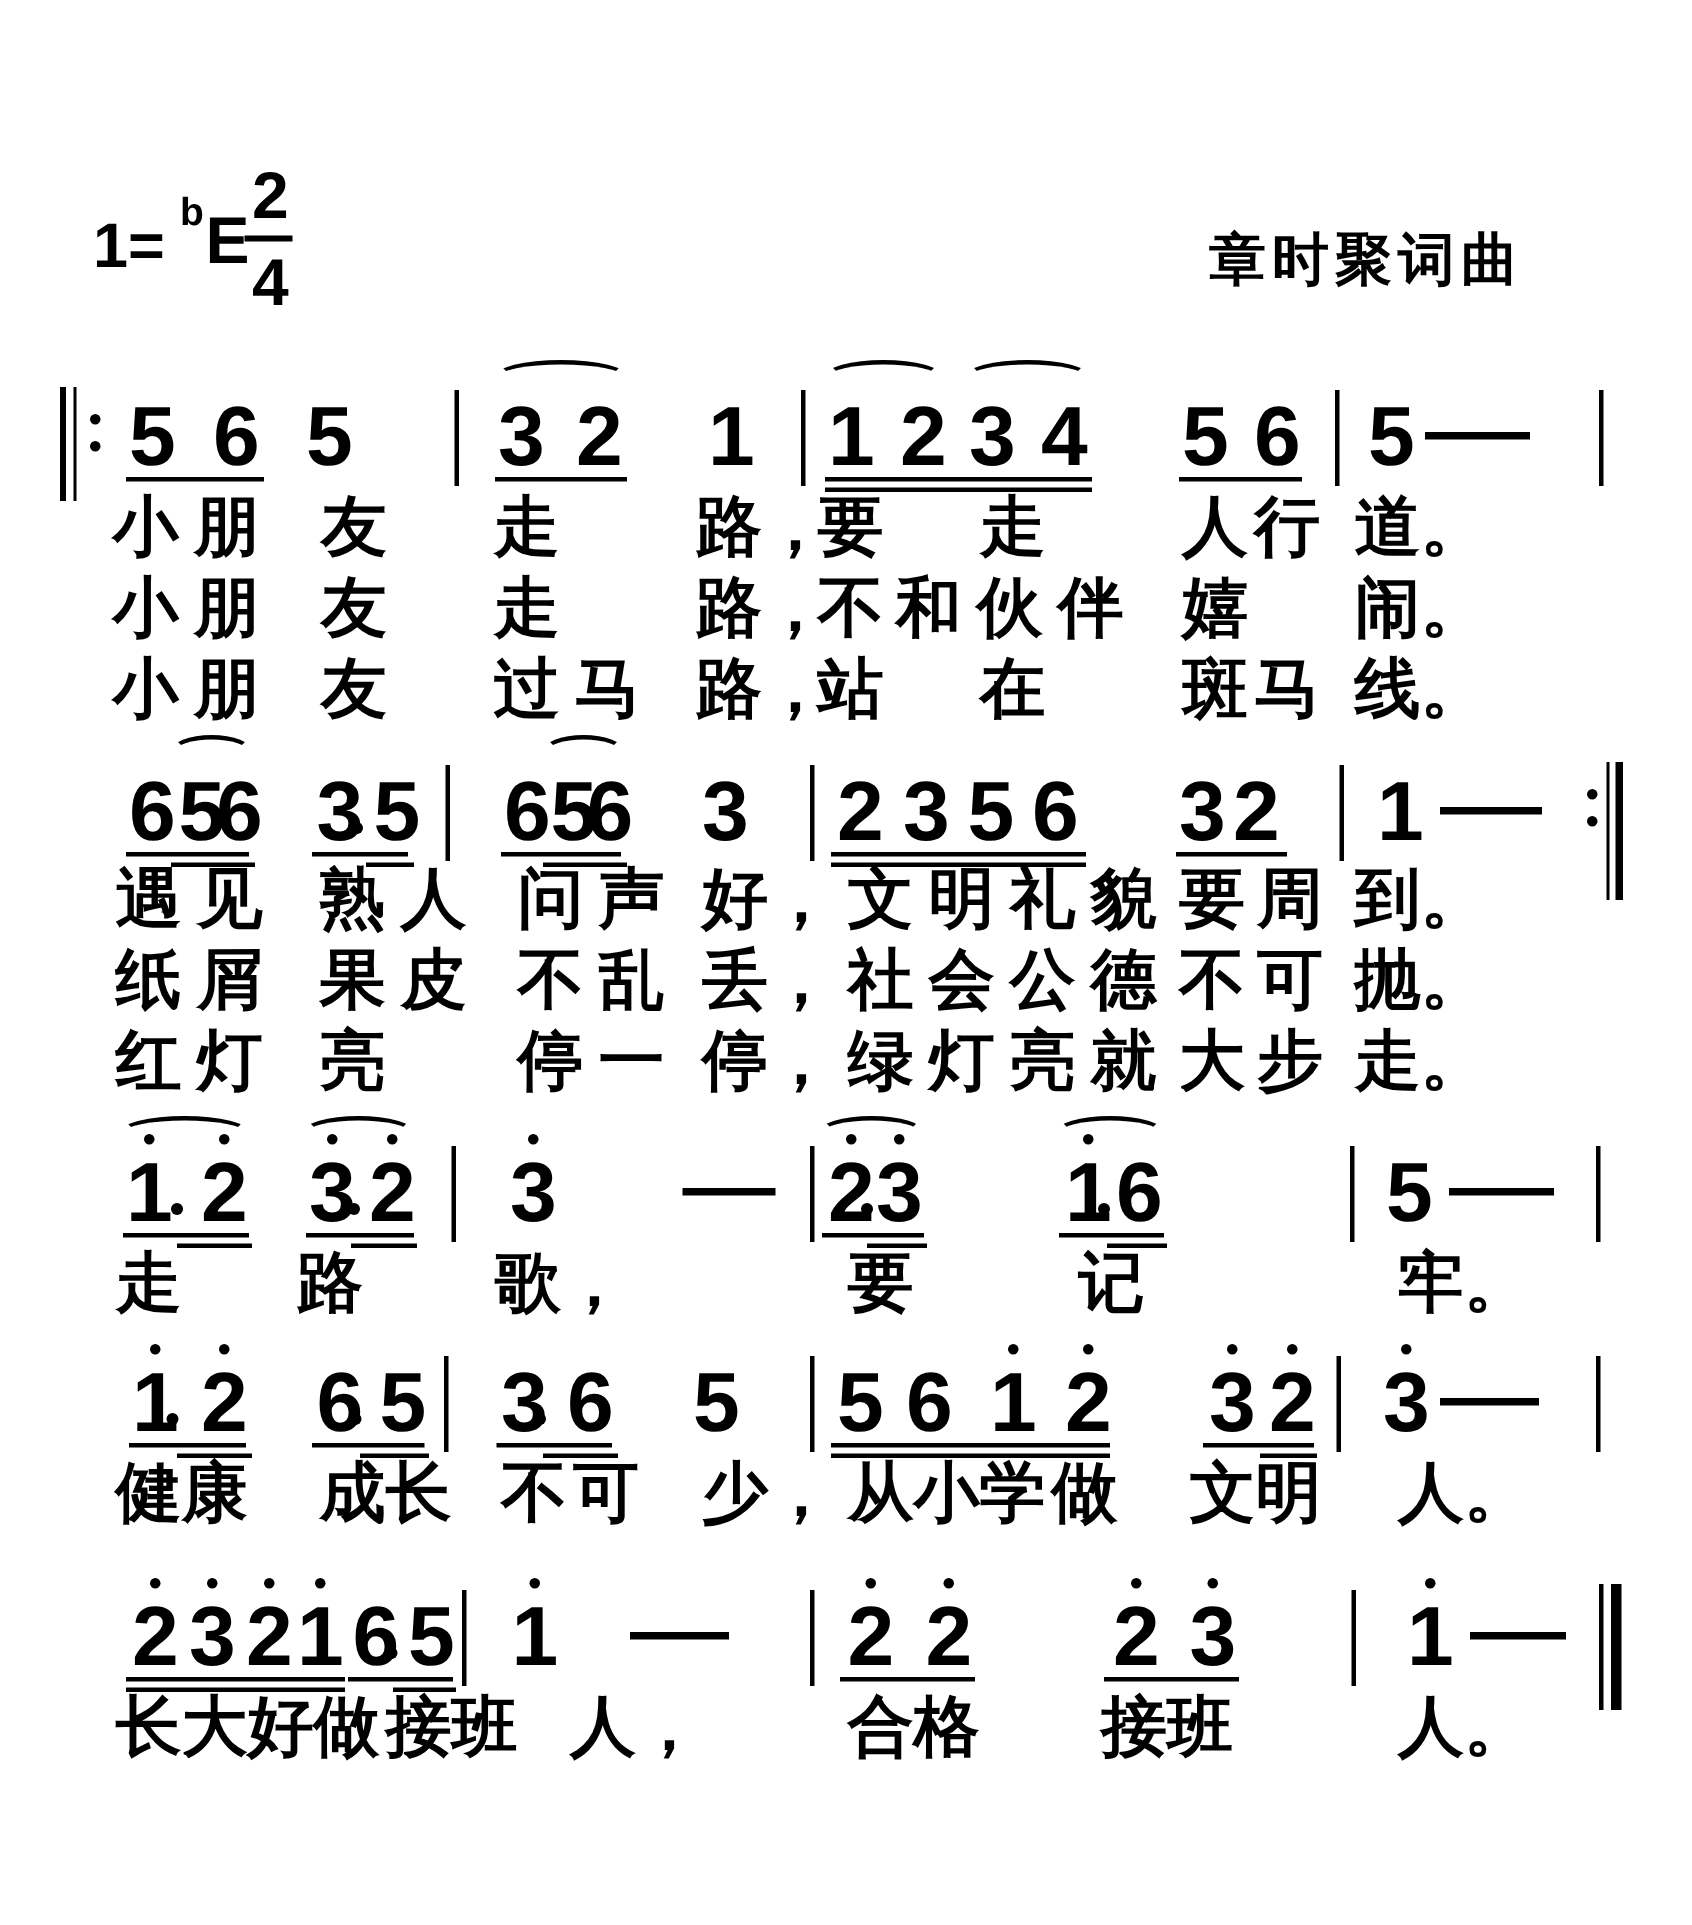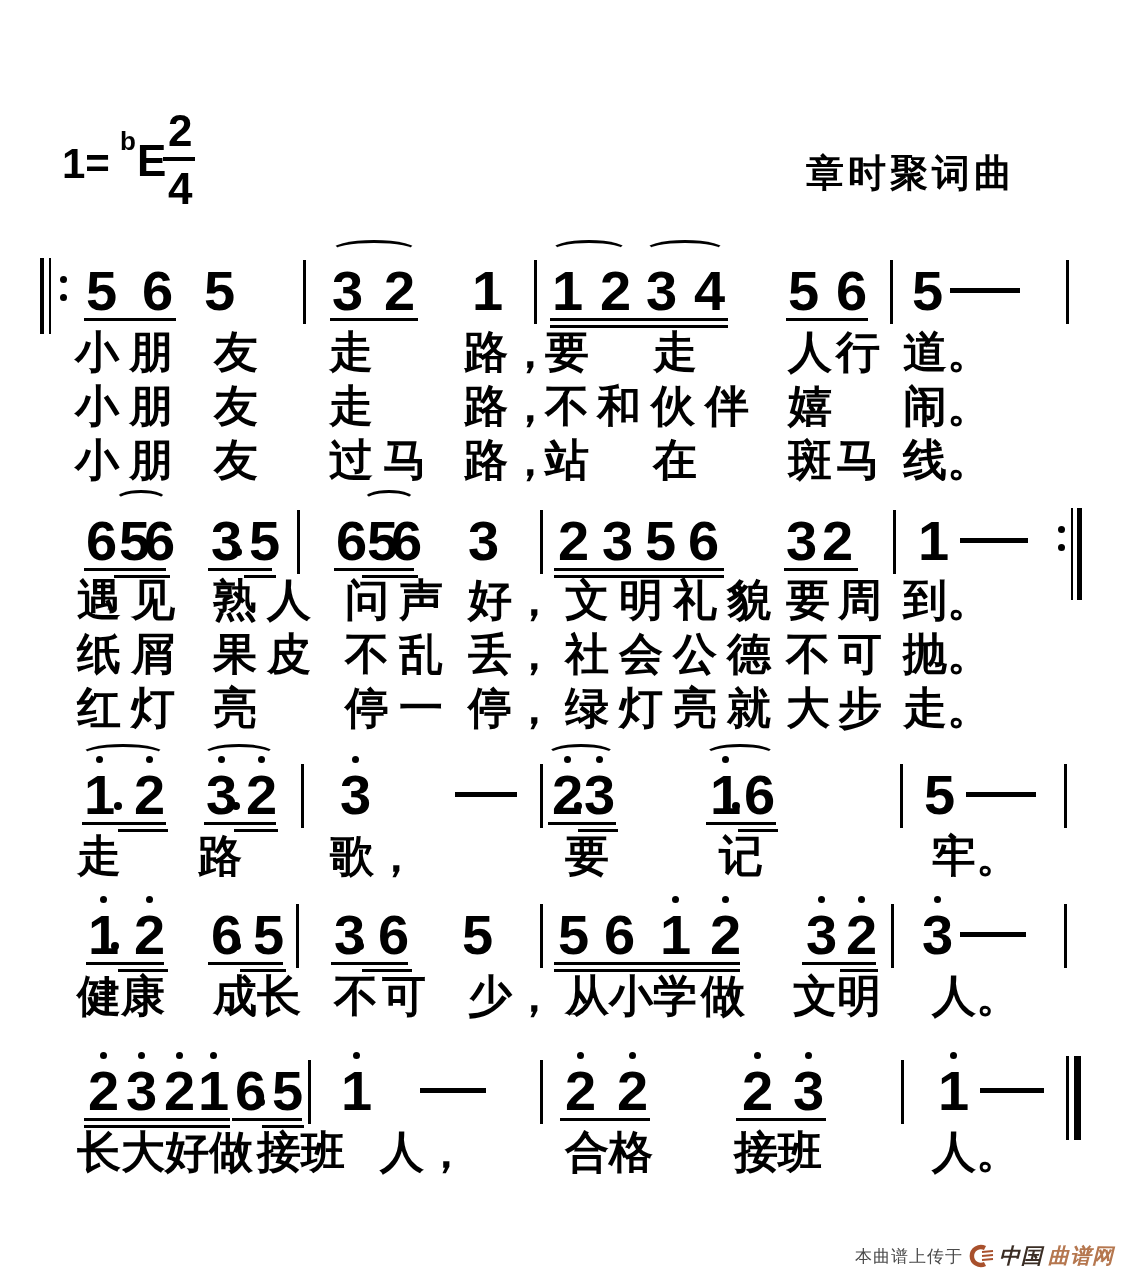--- a/index.html
+++ b/index.html
@@ -327,27 +327,14 @@
       <div class="lyric" style="left: 257px; top: 1130px;">接</div>
       <div class="lyric" style="left: 301px; top: 1130px;">班</div>
       <div class="lyric" style="left: 380px; top: 1130px;">人，</div>
       <div class="lyric" style="left: 565px; top: 1130px;">合</div>
       <div class="lyric" style="left: 609px; top: 1130px;">格</div>
       <div class="lyric" style="left: 734px; top: 1130px;">接</div>
       <div class="lyric" style="left: 778px; top: 1130px;">班</div>
       <div class="lyric" style="left: 932px; top: 1130px;">人。</div>
     </div>
 
-  <div class="watermark" style="right:14px;top:1242px;">
-    <span class="wm-prefix" style="color: rgb(74, 74, 74);">本曲谱上传于</span>
-    <span style="display:inline-flex;">
-      <svg width="26" height="24" viewBox="0 0 26 24">
-        <path d="M17 4 A9 9 0 1 0 17 20" stroke="#a8502c" stroke-width="4.5" fill="none"></path>
-        <line x1="14" y1="8" x2="25" y2="7" stroke="#a8502c" stroke-width="2"></line>
-        <line x1="14" y1="12" x2="25" y2="11" stroke="#a8502c" stroke-width="2"></line>
-        <line x1="14" y1="16" x2="25" y2="15" stroke="#a8502c" stroke-width="2"></line>
-      </svg>
-    </span>
-    <span class="wm-site-dark" style="color: rgb(58, 45, 36);">中国</span>
-    <span class="wm-site-light" style="color: rgb(181, 119, 79);">曲谱网</span>
-  </div>
 
 </div>
 
 </body></html>

